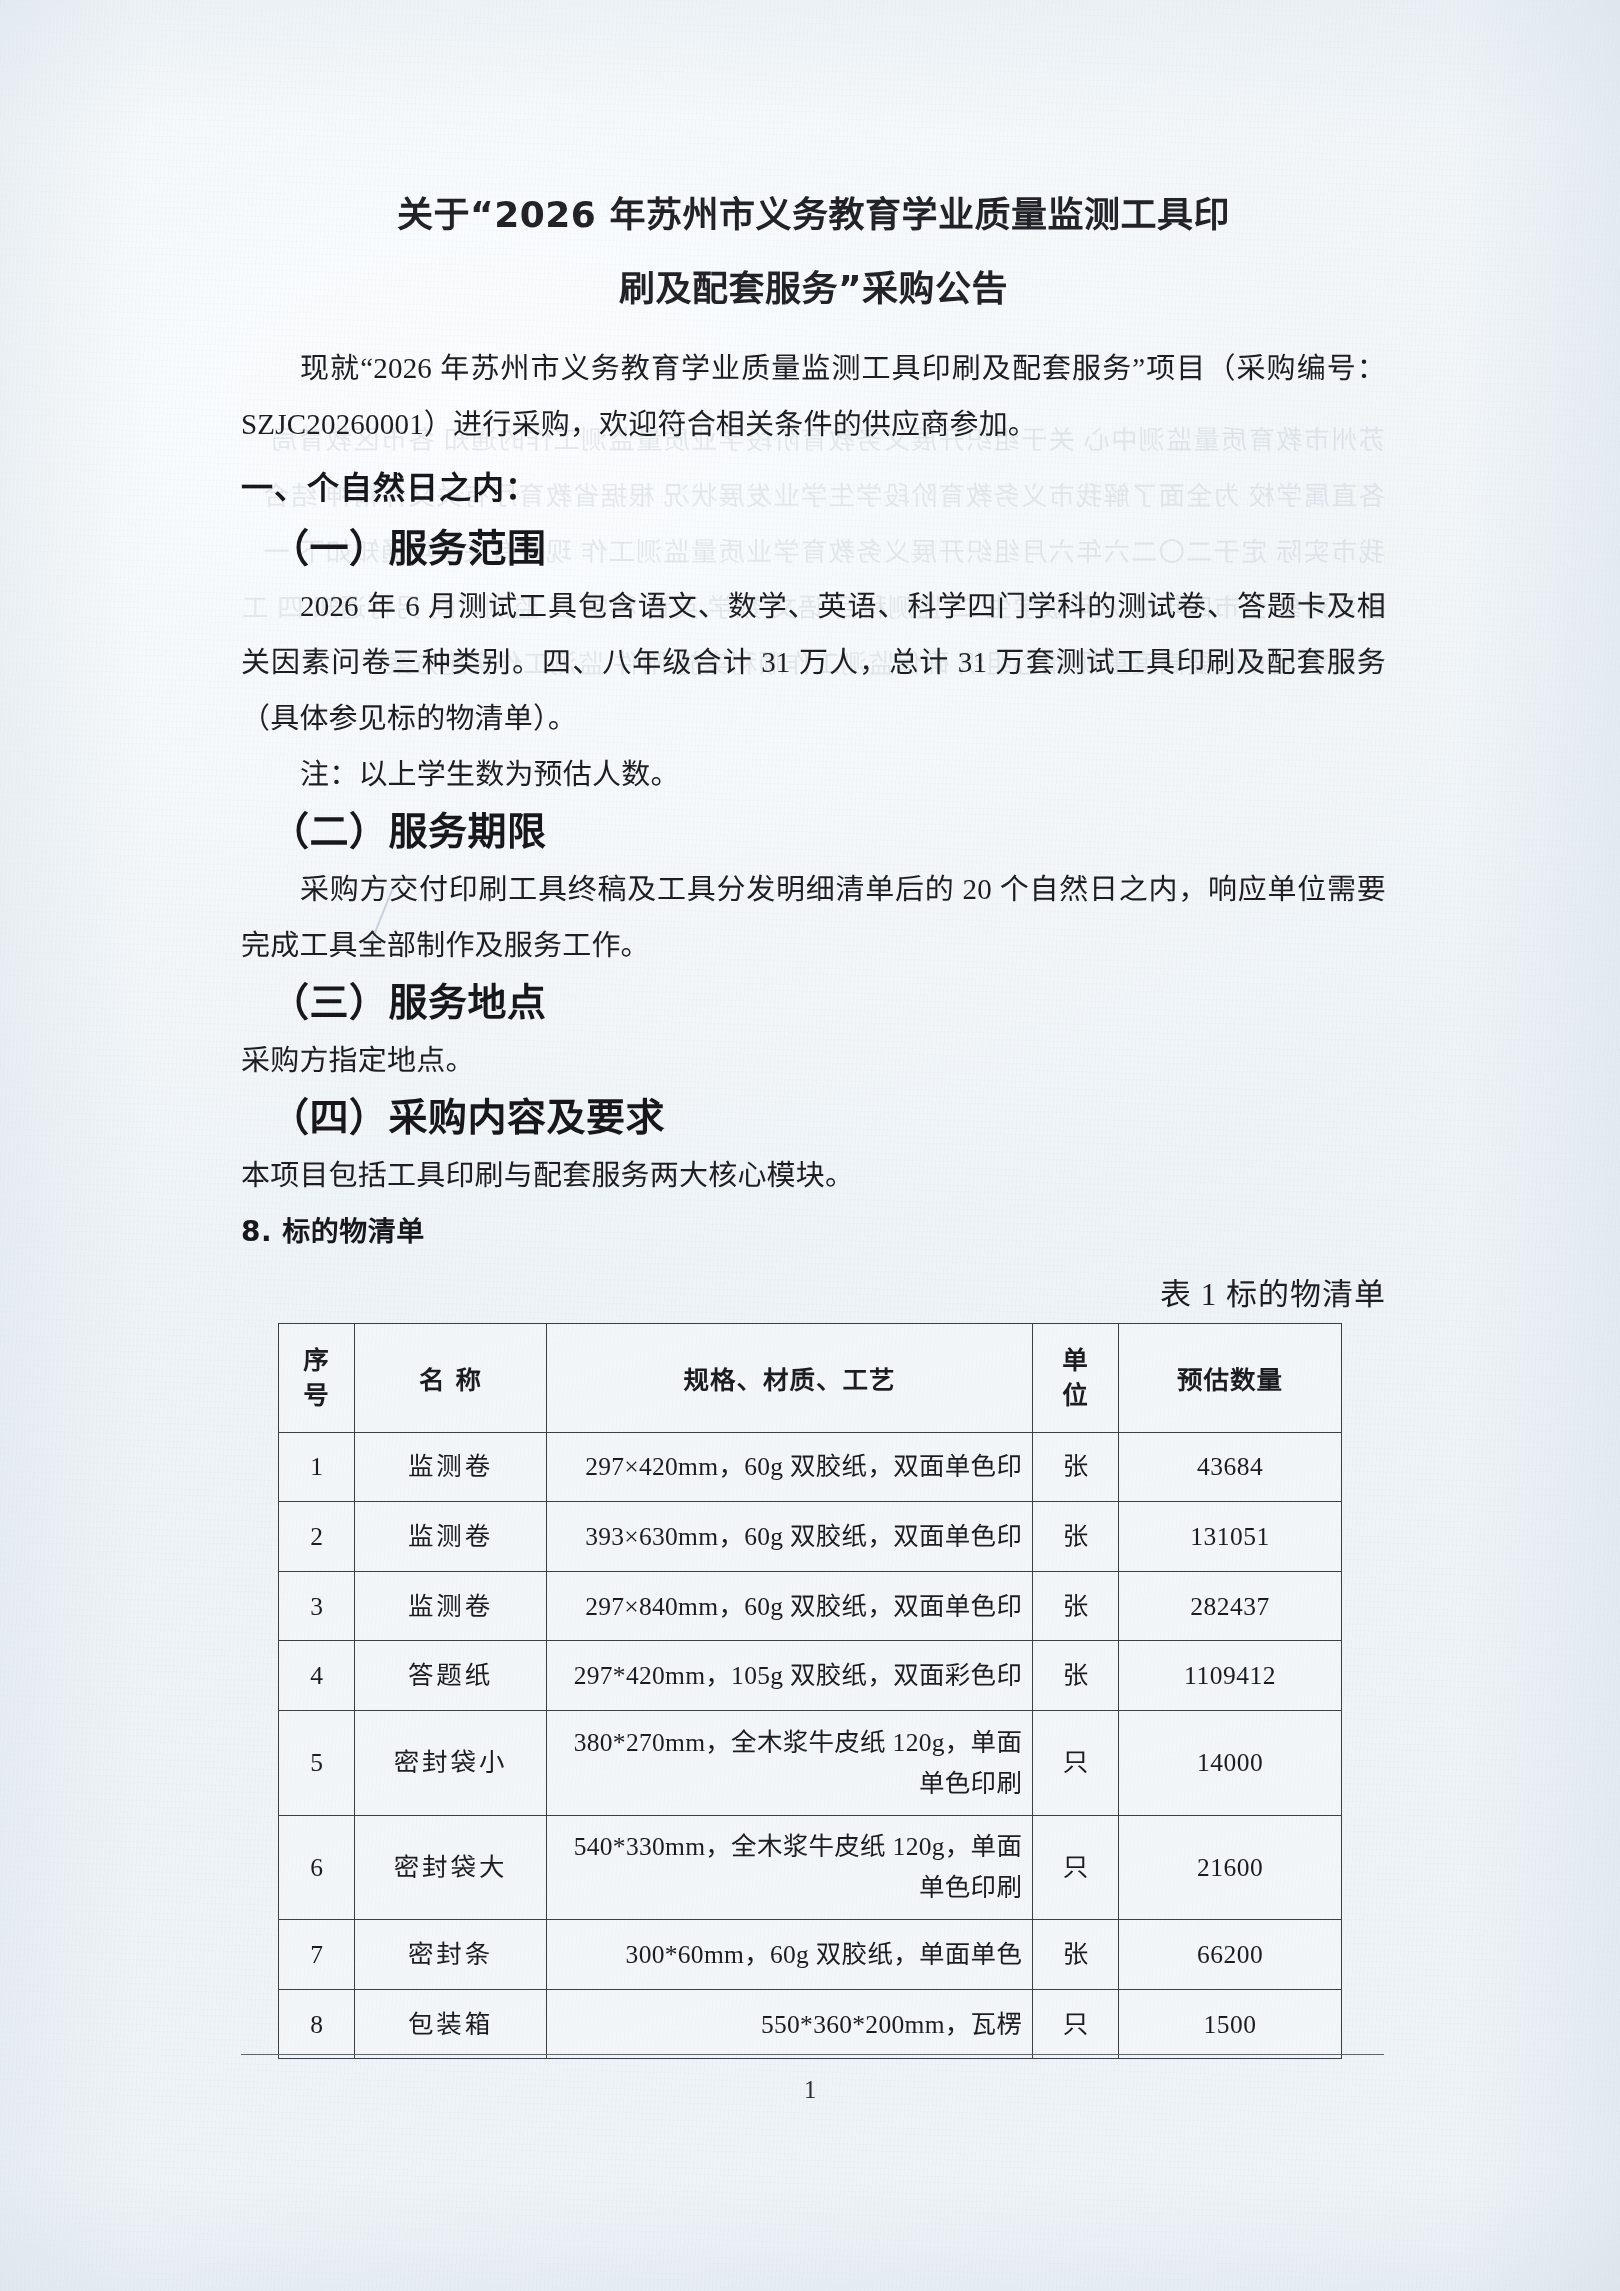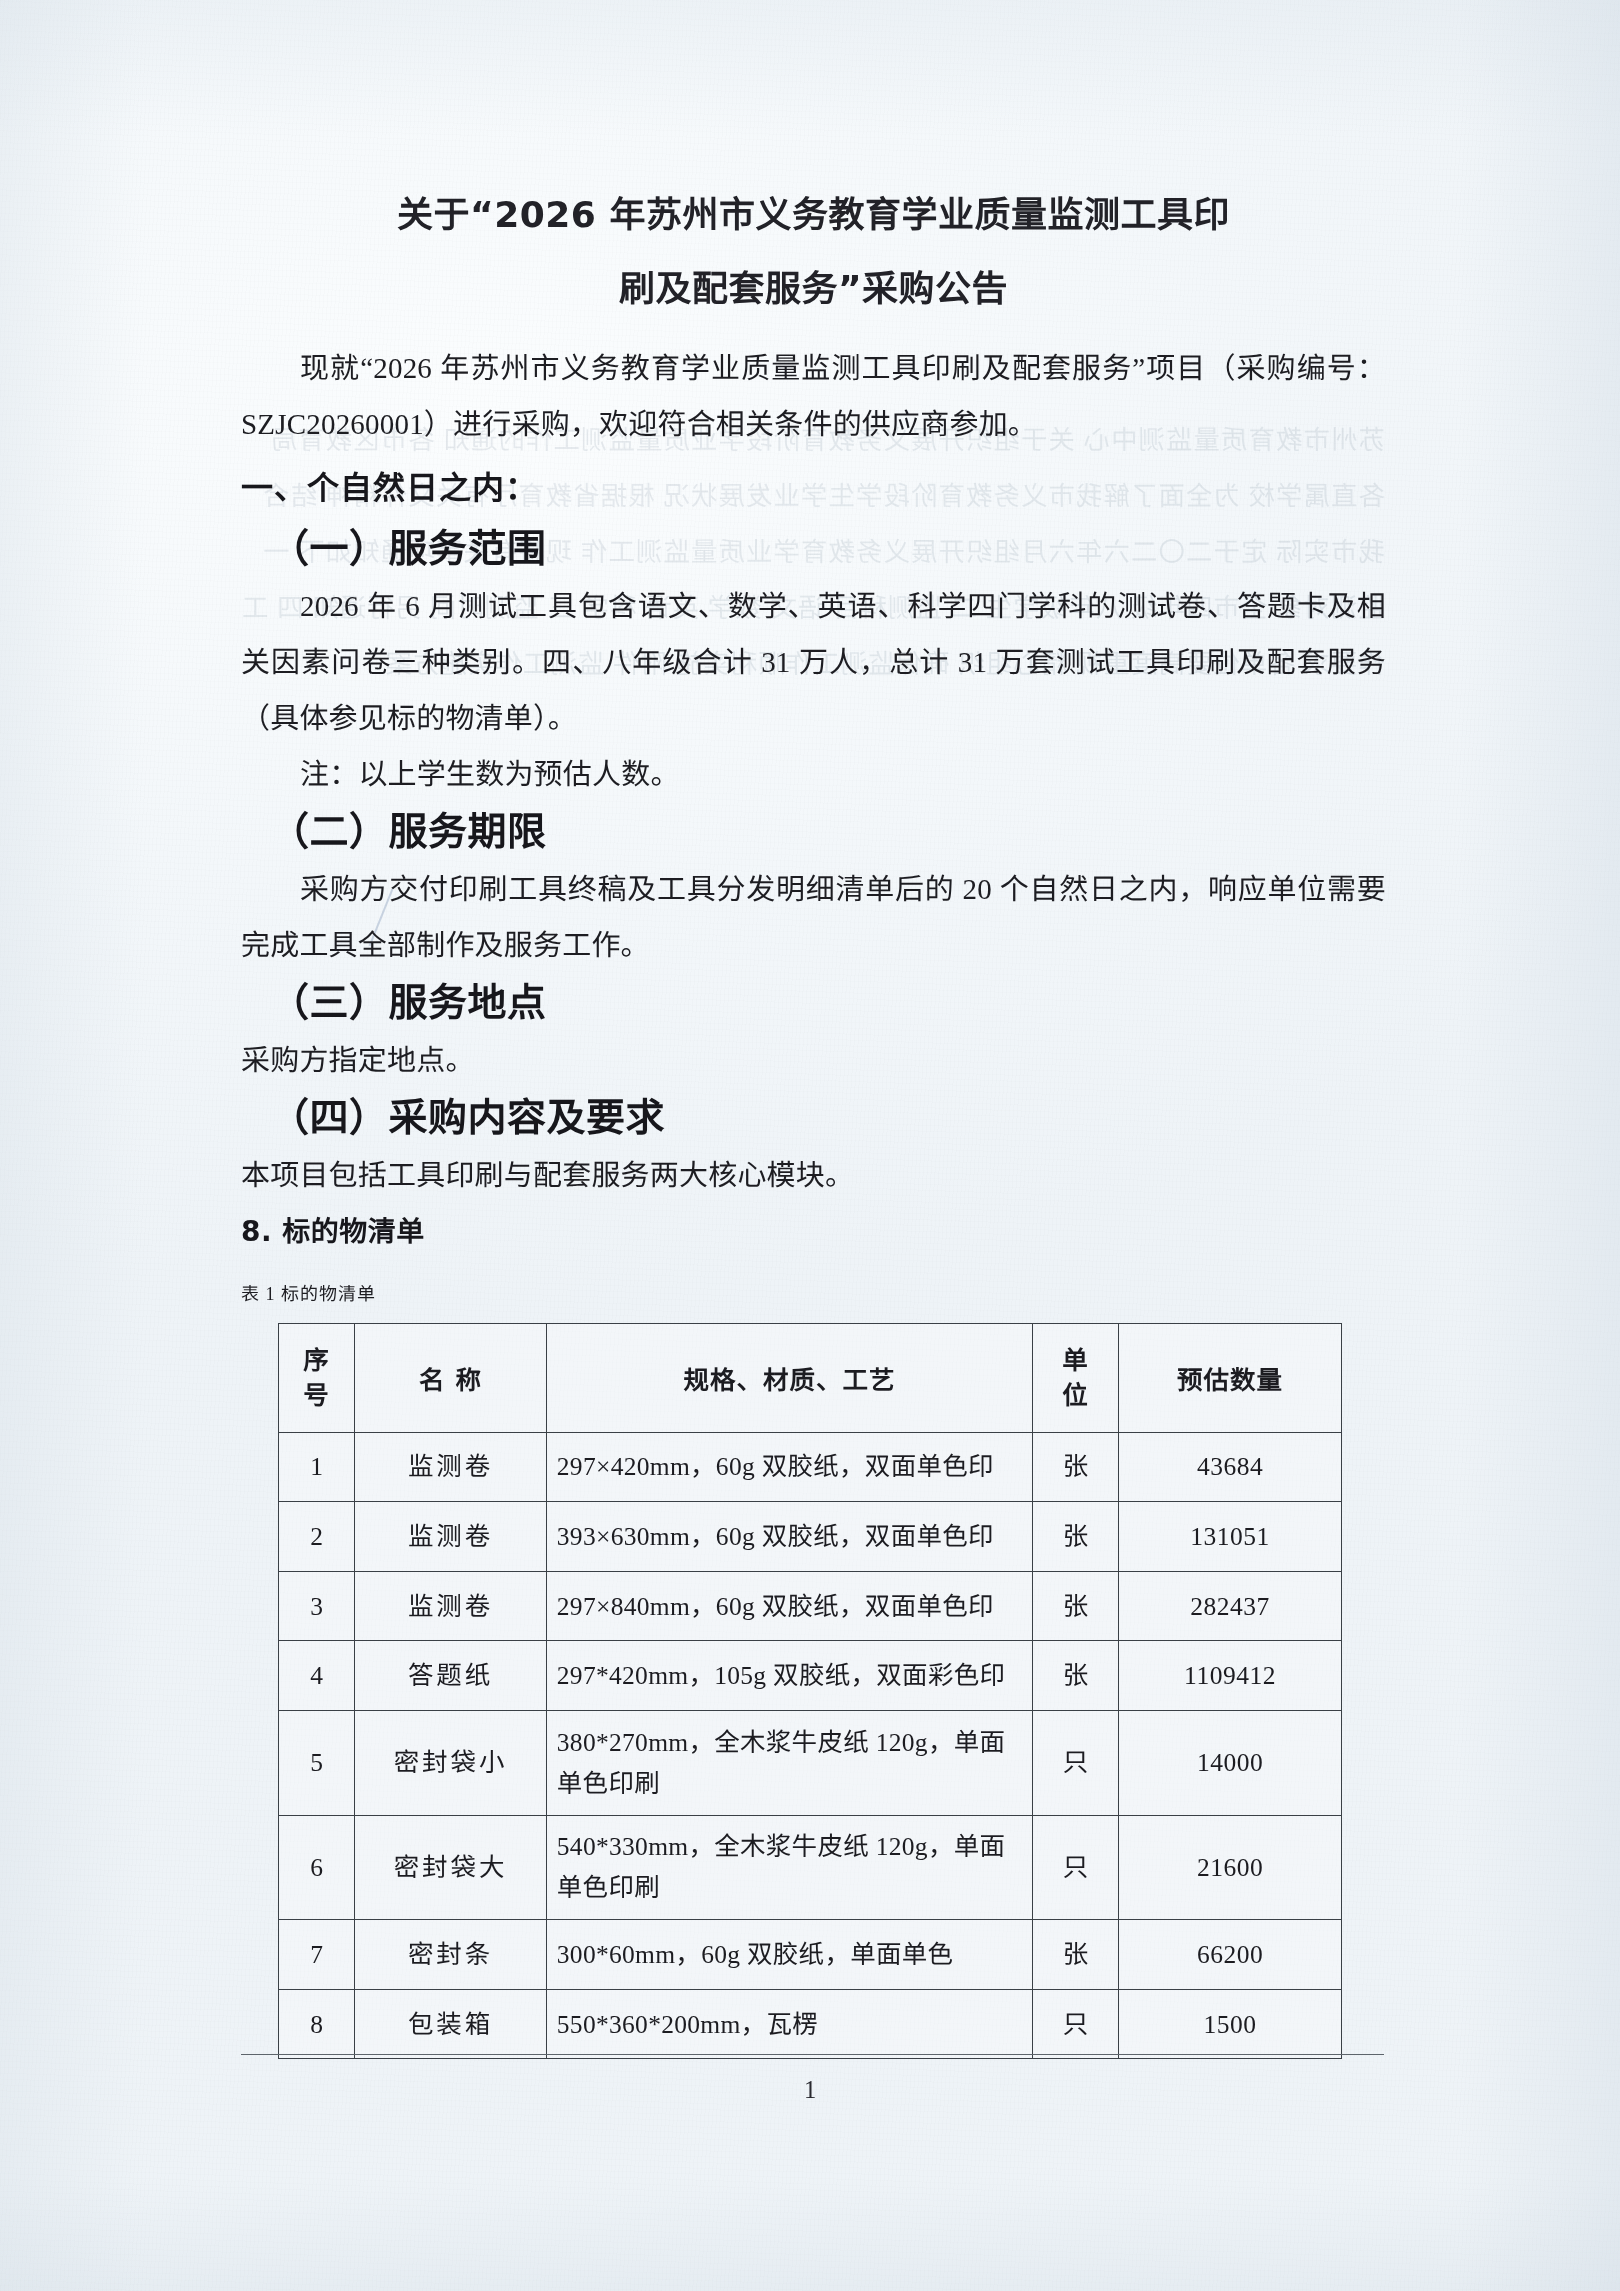--- a/index.html
+++ b/index.html
@@ -137,22 +137,22 @@
   }
 
   .gap-sm { height: 5.9px; }
   .gap-md { height: 13.7px; }
 
   
   .table-caption {
     margin: 0;
     padding-top: 15.7px;
     padding-bottom: 8.8px;
-    text-align: left;
-    font-size: 18px;
+    text-align: right;
+    font-size: 31px;
     line-height: 39px;
     letter-spacing: 1px;
     color: #1d1d22;
     font-family: "Liberation Serif", serif;
   }
   table.listing {
     width: 1064px;
     margin-left: 37px;
     border-collapse: collapse;
     table-layout: fixed;
@@ -189,21 +189,21 @@
 
   table.listing tbody td {
     font-size: 25.5px;
     line-height: 41px;
     padding: 10.8px 9.8px;
     vertical-align: middle;
     height: 47px;
   }
   td.col-no   { text-align: center; letter-spacing: 0; }
   td.col-name { text-align: center; letter-spacing: 2.9px; }
-  td.col-spec { text-align: left;   padding-left: 15.7px; letter-spacing: 0.3px; }
+  td.col-spec { text-align: right;   padding-left: 15.7px; letter-spacing: 0.3px; }
   td.col-unit { text-align: center; }
   td.col-qty  { text-align: center; letter-spacing: 0.5px; }
 
   
   .footer-rule {
     position: absolute;
     left: 241px;
     top: 2054px;
     width: 1143px;
     height: 0;

